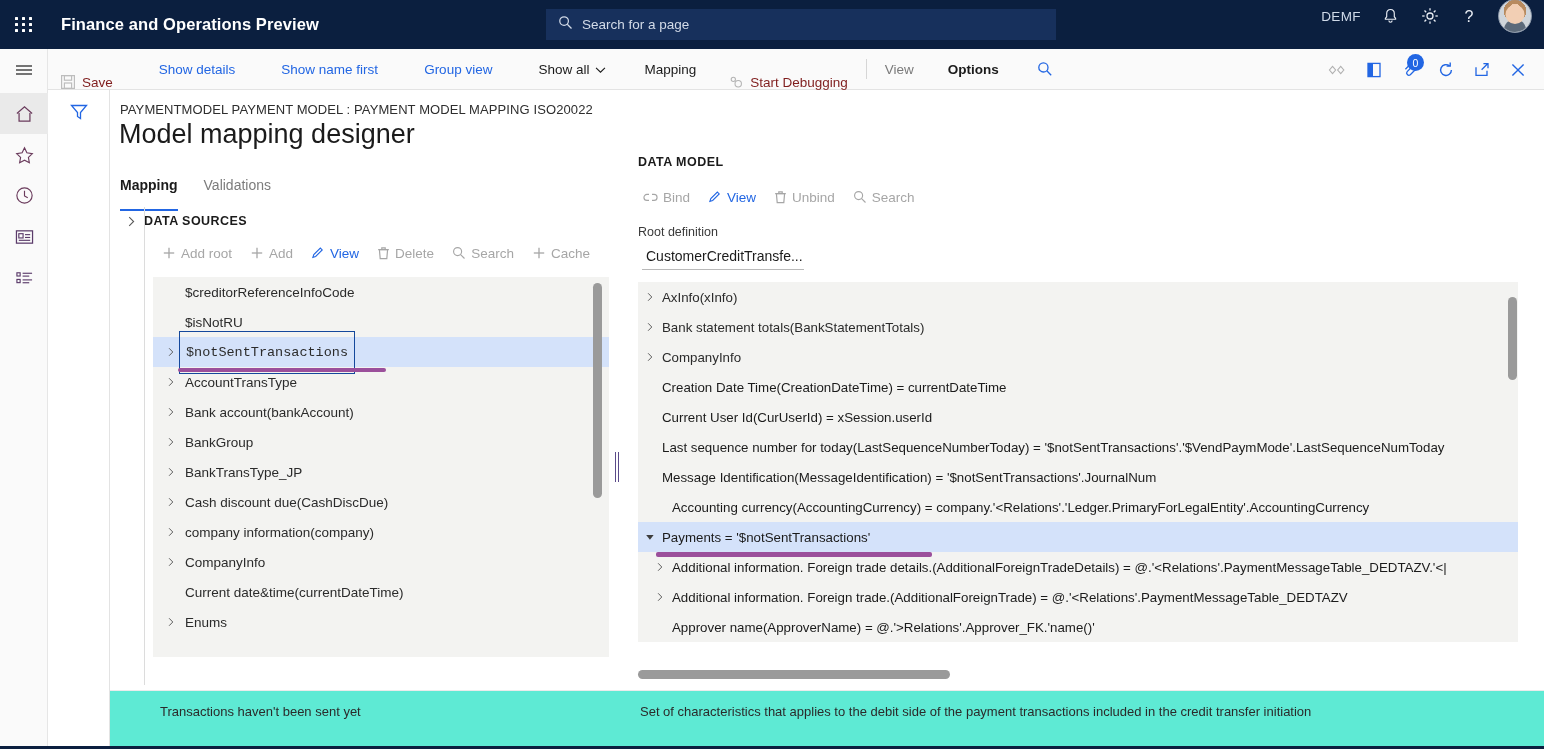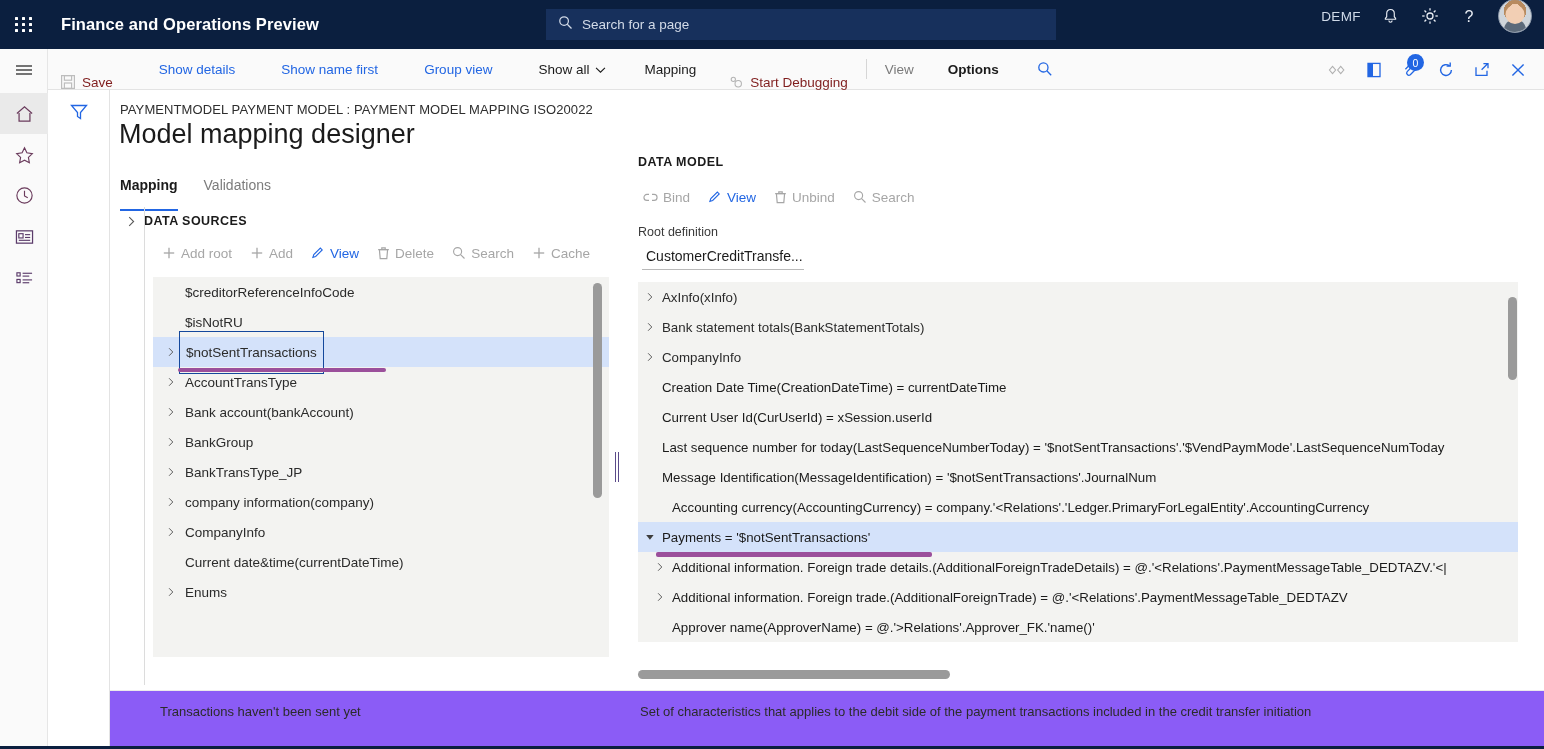--- a/index.html
+++ b/index.html
@@ -123,21 +123,21 @@
     position: absolute; left: 35px; top: 70px; width: 456px; height: 380px;
     background: #f3f3f1; overflow: hidden;
   }
   .trow {
     display: flex; align-items: center; height: 30px; font-size: 13.5px; color: #2b2b2b;
     cursor: pointer; position: relative; padding-left: 4px;
   }
   .trow .chev { width: 28px; flex: 0 0 28px; display: flex; justify-content: center; }
   .trow.sel { background: #d4e2fa; }
   .trow .lbl { white-space: nowrap; }
-  .focusbox { border: 1.6px solid #14489c; padding: 13px 6px; margin-left: -6px; }
+  .focusbox { border: 1.6px solid #14489c; padding: 13px 6px; margin-left: -6px; font-family: Liberation Mono, monospace; }
   .underline-ann {
     position: absolute; left: 25px; bottom: -5px; width: 208px; height: 4.5px;
     background: #9b4f9b; border-radius: 2px;
   }
   .vscroll-left {
     position: absolute; left: 593px; top: 183px; width: 9px; height: 215px;
     background: #9a9a9a; border-radius: 5px;
   }
   .splitter-handle {
     position: absolute; left: 615px; top: 452px; width: 6px; height: 30px;
@@ -176,21 +176,21 @@
   }
   .hscroll-right {
     position: absolute; left: 638px; top: 670px; width: 312px; height: 9px;
     background: #9a9a9a; border-radius: 5px;
   }
   .white-sq { position: absolute; left: 1505px; top: 664px; width: 20px; height: 20px; background: #fff; }
 
   
   .statusbar {
     position: absolute; left: 110px; top: 690px; width: 1434px; height: 59px;
-    background: #8b5cf6; border-top: 1px solid #ebebeb;
+    background: #5eead4; border-top: 1px solid #ebebeb;
   }
   .status-left { position: absolute; left: 50px; top: 13px; font-size: 13px; color: #2b2b2b; }
   .status-right { position: absolute; left: 530px; top: 13px; font-size: 13px; color: #2b2b2b; }
   .bottom-accent { position: absolute; left: 0; top: 746px; width: 1544px; height: 3px; background: #0b1f3f; }
 </style>
 </head>
 <body>
 
 <div class="topnav">
   <div class="waffle">
@@ -511,20 +511,28 @@
             </svg>
           </span>
           <span class="lbl">BankTransType_JP</span>
         </div>
         <div class="trow">
           <span class="chev">
             <svg width="8" height="10" viewBox="0 0 9 11">
               <path d="M2.4 1.3l4.1 4.2-4.1 4.2" fill="none" stroke="#5a5a5a" stroke-width="1.1"></path>
             </svg>
           </span>
+          <span class="lbl">Cash discount due(CashDiscDue)</span>
+        </div>
+        <div class="trow">
+          <span class="chev">
+            <svg width="8" height="10" viewBox="0 0 9 11">
+              <path d="M2.4 1.3l4.1 4.2-4.1 4.2" fill="none" stroke="#5a5a5a" stroke-width="1.1"></path>
+            </svg>
+          </span>
           <span class="lbl">company information(company)</span>
         </div>
         <div class="trow">
           <span class="chev">
             <svg width="8" height="10" viewBox="0 0 9 11">
               <path d="M2.4 1.3l4.1 4.2-4.1 4.2" fill="none" stroke="#5a5a5a" stroke-width="1.1"></path>
             </svg>
           </span>
           <span class="lbl">CompanyInfo</span>
         </div>

